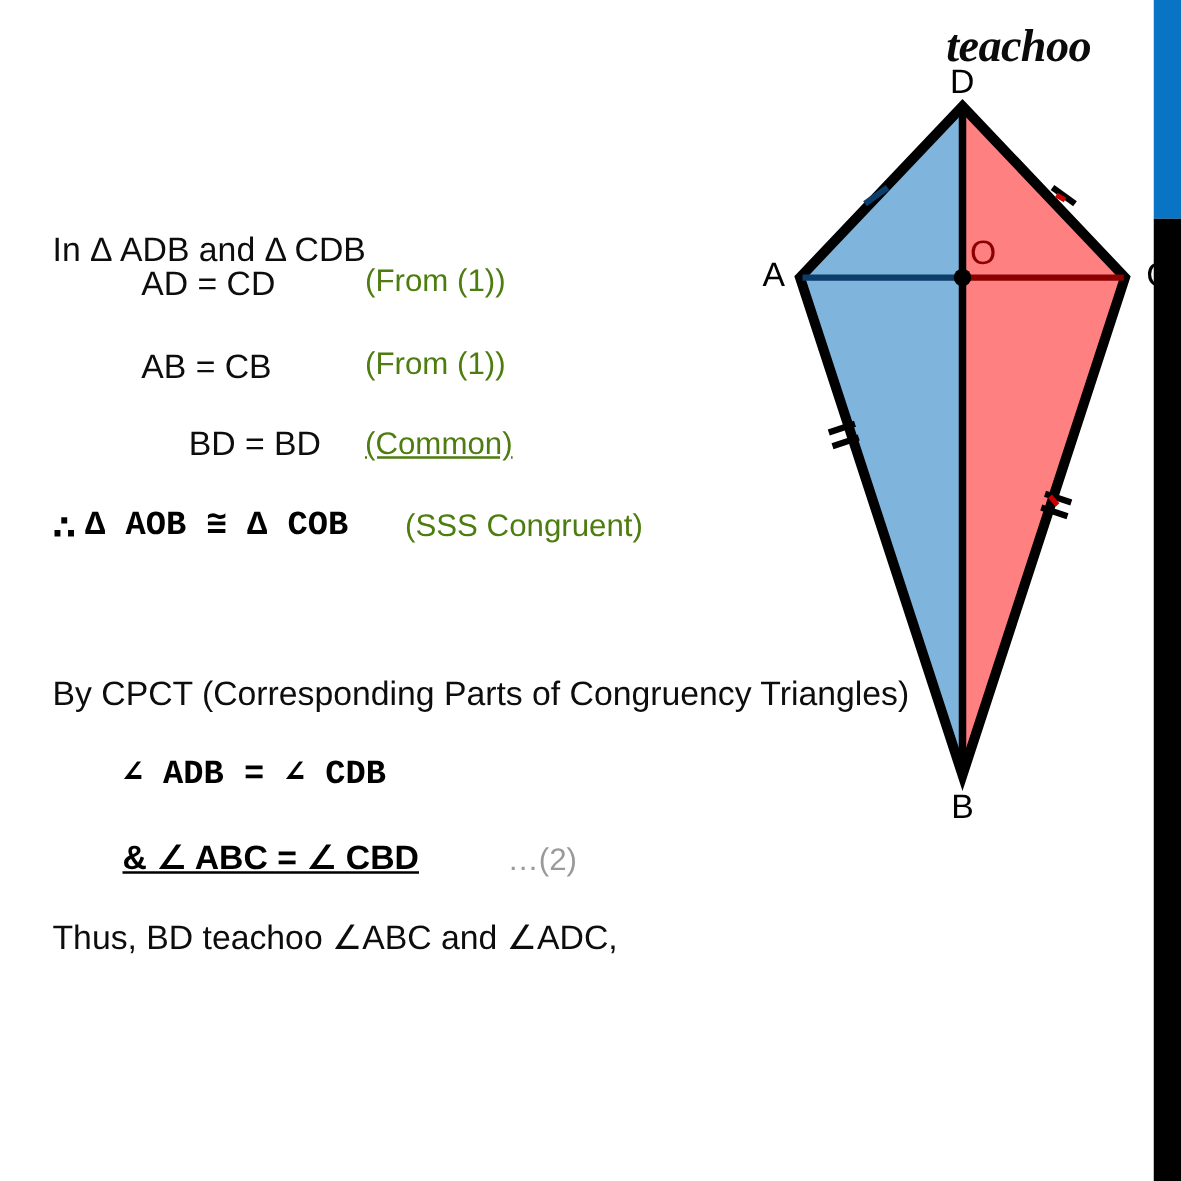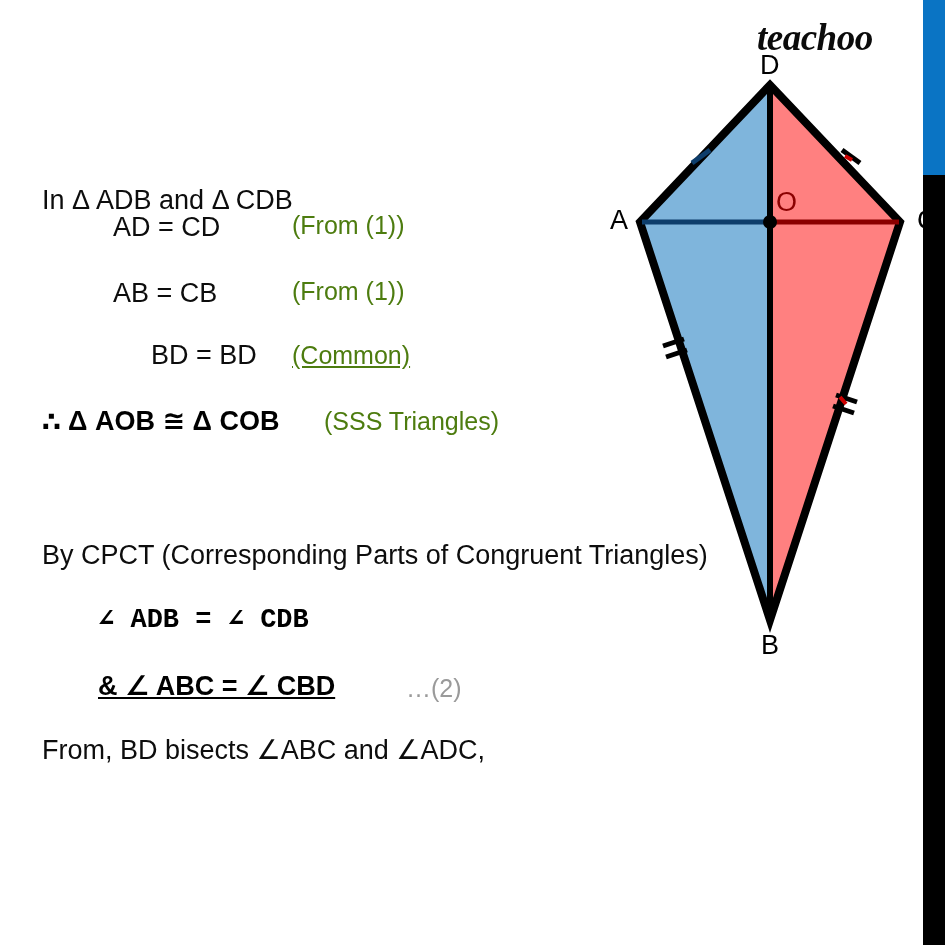--- a/index.html
+++ b/index.html
@@ -65,31 +65,31 @@
     <div class="line t-reg" style="left:113px;top:214px;">AD = CD</div>
     <div class="line t-note" style="left:292px;top:213px;">(From (1))</div>
 
     <div class="line t-reg" style="left:113px;top:280px;">AB = CB</div>
     <div class="line t-note" style="left:292px;top:279px;">(From (1))</div>
 
     <div class="line t-reg" style="left:115px;top:342px;margin-left:36px;">BD = BD</div>
     <div class="line t-note" style="left:292px;top:343px;text-decoration:underline;">(Common)</div>
 
     <div class="line t-bold" style="left:42px;top:409px;">∴</div>
-    <div class="line t-bold" style="left:68px;top:408px;">Δ AOB  ≅ Δ COB</div>
-    <div class="line t-note" style="left:324px;top:409px;">(SSS Triangles)</div>
+    <div class="line t-bold" style="left:68px;top:408px;font-family:Liberation Mono, monospace;">Δ AOB  ≅ Δ COB</div>
+    <div class="line t-note" style="left:324px;top:409px;">(SSS Congruent)</div>
 
-    <div class="line t-reg" style="left:42px;top:542px;">By CPCT (Corresponding Parts of Congruent Triangles)</div>
+    <div class="line t-reg" style="left:42px;top:542px;">By CPCT (Corresponding Parts of Congruency Triangles)</div>
 
     <div class="line t-bold" style="left:98px;top:607px;font-family:Liberation Mono, monospace;">∠ ADB = ∠ CDB</div>
 
     <div class="line t-bold" style="left:98px;top:673px;text-decoration:underline;">&amp; ∠ ABC = ∠ CBD</div>
     <div class="line t-note-sm" style="left:406px;top:676px;">…(2)</div>
 
-    <div class="line t-reg" style="left:42px;top:737px;">From, BD bisects  ∠ABC and ∠ADC,</div>
+    <div class="line t-reg" style="left:42px;top:737px;">Thus, BD teachoo  ∠ABC and ∠ADC,</div>
   </div>
 
   <div class="diagram">
     <svg width="945" height="945" viewBox="0 0 945 945" xmlns="http://www.w3.org/2000/svg">
 
       <polygon points="770,85 640,222 770,620" fill="#7fb5dc" stroke="none"></polygon>
 
       <polygon points="770,85 900,222 770,620" fill="#ff8080" stroke="none"></polygon>
 
       <polygon points="770,85 900,222 770,620 640,222" fill="none" stroke="#000000" stroke-width="8" stroke-linejoin="miter"></polygon>

